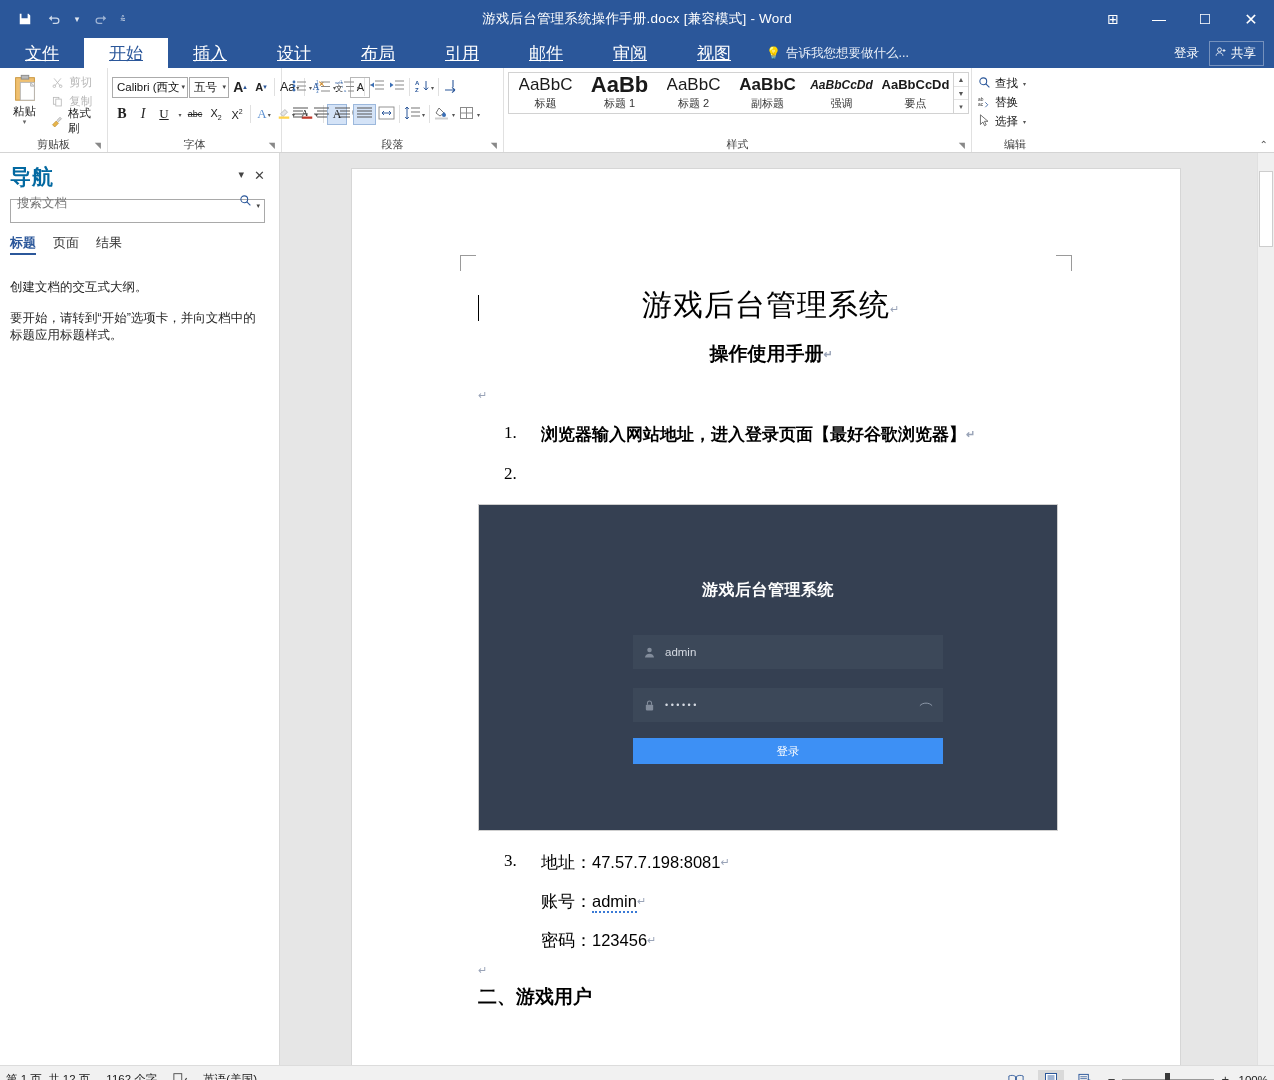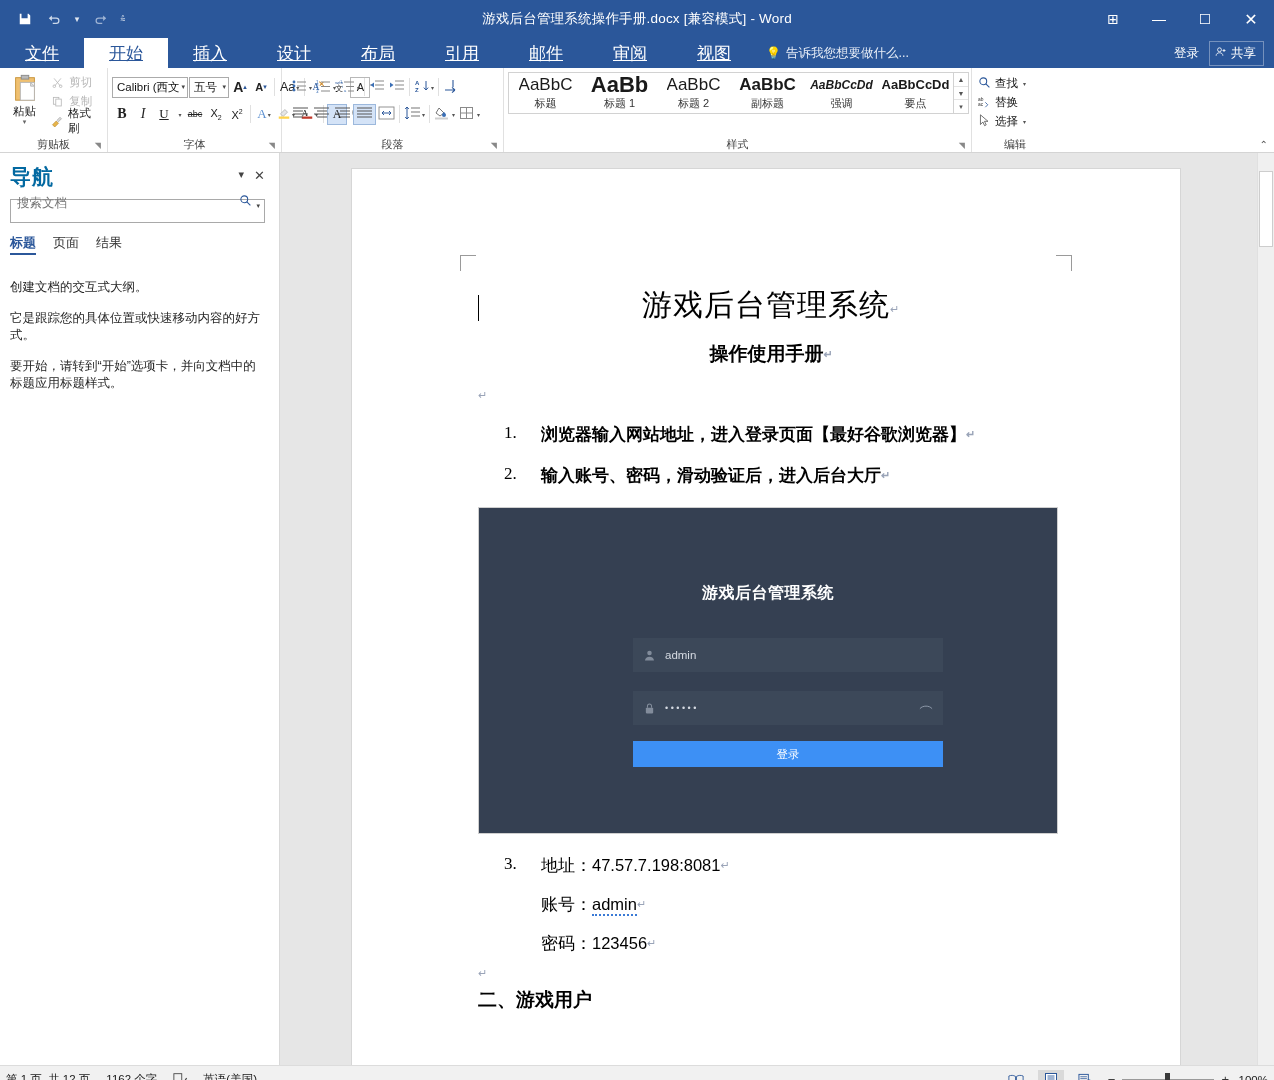--- a/index.html
+++ b/index.html
@@ -796,21 +796,20 @@
       </span>
       <span class="dd">▾</span>
     </div>
     <div class="nav-tabs">
       <div class="nav-tab active">标题</div>
       <div class="nav-tab">页面</div>
       <div class="nav-tab">结果</div>
     </div>
     <div class="nav-help">
       <p>创建文档的交互式大纲。</p>
-      <p>它是跟踪您的具体位置或快速移动内容的好方式。</p>
       <p>要开始，请转到“开始”选项卡，并向文档中的标题应用标题样式。</p>
     </div>
   </div>
 
   <div class="docarea">
     <div class="page">
       <div class="page-inner">
         <div class="crop tl"></div>
         <div class="crop tr"></div>
 
@@ -828,21 +827,20 @@
             <span class="pmark">↵</span>
           </div>
 
 
           <div class="li">
             <span class="num">1.</span>
             <span class="txt"><span>浏览器输入网站地址，进入登录页面【最好谷歌浏览器】</span><span class="pmark">↵</span></span>
           </div>
           <div class="li">
             <span class="num">2.</span>
-            <span class="txt"><span>输入账号、密码，滑动验证后，进入后台大厅</span><span class="pmark">↵</span></span>
           </div>
 
           <div class="shot">
             <div class="shot-title">游戏后台管理系统</div>
             <div class="shot-field user">
               <span class="shot-ico">
                 <svg width="13" height="13" viewBox="0 0 16 16">
                     <circle cx="8" cy="5" r="2.8" fill="#aeb7c4"></circle>
                     <path d="M2.5 14c0-3 2.6-4.6 5.5-4.6s5.5 1.6 5.5 4.6z" fill="#aeb7c4"></path>
                   </svg>

